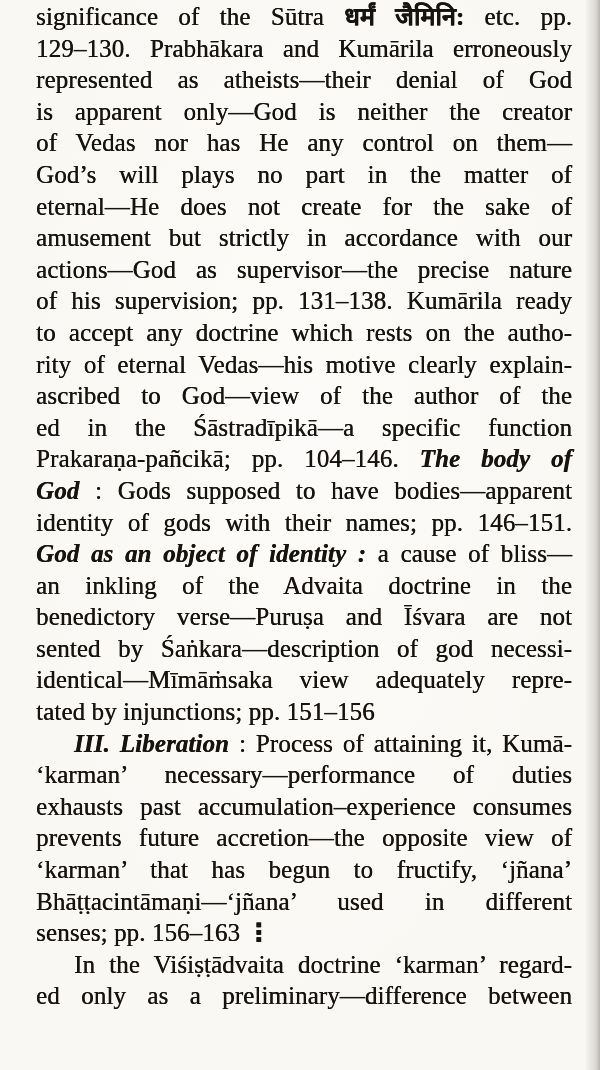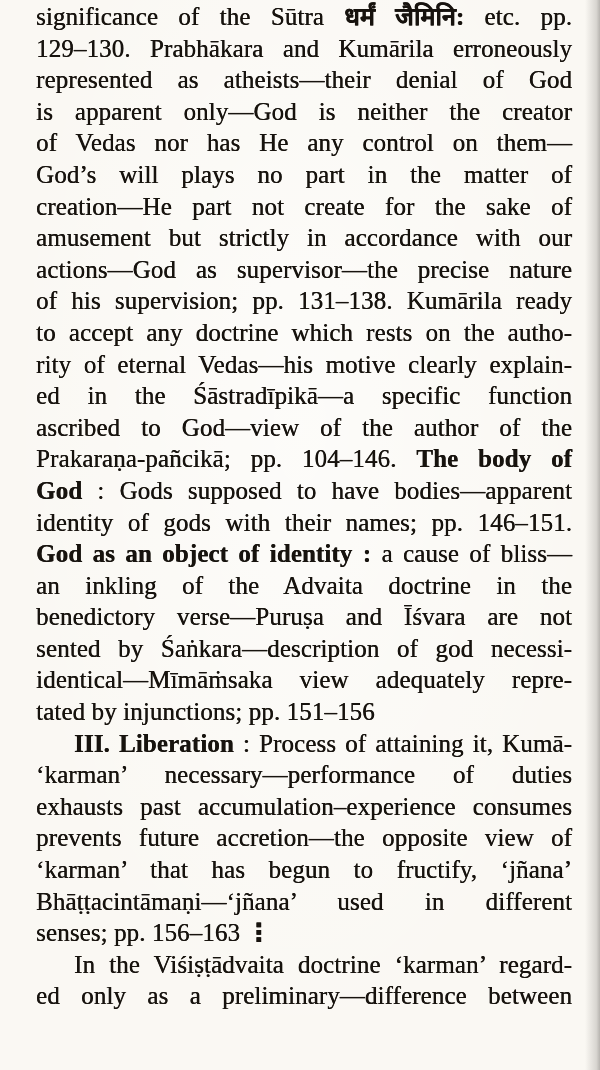--- a/index.html
+++ b/index.html
@@ -36,20 +36,21 @@
     letter-spacing: 0.1px;
   }
   .line.no-just {
     text-align: right;
     text-align-last: left;
   }
   .line.indent {
     text-indent: 38px;
   }
   .seg.it {
+    font-style: italic;
   }
   .seg.bd {
     font-weight: 700;
   }
   .seg.deva {
     font-weight: 700;
     font-family: "Liberation Serif", "DejaVu Sans", serif;
     text-shadow: 0.5px 0 0 currentColor;
   }
   .seg.mark {
@@ -62,28 +63,28 @@
 <body>
 
 <div class="page">
   <div class="text-block" id="text-block">
       <div class="line"><span class="seg">significance of the Sūtra </span><span class="seg deva">धर्मं जैमिनि:</span><span class="seg"> etc. pp.</span></div>
       <div class="line"><span class="seg">129–130. Prabhākara and Kumārila erroneously</span></div>
       <div class="line"><span class="seg">represented as atheists—their denial of God</span></div>
       <div class="line"><span class="seg">is apparent only—God is neither the creator</span></div>
       <div class="line"><span class="seg">of Vedas nor has He any control on them—</span></div>
       <div class="line"><span class="seg">God’s will plays no part in the matter of</span></div>
-      <div class="line"><span class="seg">creation—He part not create for the sake of</span></div>
+      <div class="line"><span class="seg">eternal—He does not create for the sake of</span></div>
       <div class="line"><span class="seg">amusement but strictly in accordance with our</span></div>
       <div class="line"><span class="seg">actions—God as supervisor—the precise nature</span></div>
       <div class="line"><span class="seg">of his supervision; pp. 131–138. Kumārila ready</span></div>
       <div class="line"><span class="seg">to accept any doctrine which rests on the autho-</span></div>
       <div class="line"><span class="seg">rity of eternal Vedas—his motive clearly explain-</span></div>
+      <div class="line"><span class="seg">ascribed to God—view of the author of the</span></div>
       <div class="line"><span class="seg">ed in the Śāstradīpikā—a specific function</span></div>
-      <div class="line"><span class="seg">ascribed to God—view of the author of the</span></div>
       <div class="line"><span class="seg">Prakaraṇa-pañcikā; pp. 104–146. </span><span class="seg it bd">The body of</span></div>
       <div class="line"><span class="seg it bd">God</span><span class="seg"> : Gods supposed to have bodies—apparent</span></div>
       <div class="line"><span class="seg">identity of gods with their names; pp. 146–151.</span></div>
       <div class="line"><span class="seg it bd">God as an object of identity :</span><span class="seg"> a cause of bliss—</span></div>
       <div class="line"><span class="seg">an inkling of the Advaita doctrine in the</span></div>
       <div class="line"><span class="seg">benedictory verse—Puruṣa and Īśvara are not</span></div>
       <div class="line"><span class="seg">sented by Śaṅkara—description of god necessi-</span></div>
       <div class="line"><span class="seg">identical—Mīmāṁsaka view adequately repre-</span></div>
       <div class="line no-just"><span class="seg">tated by injunctions; pp. 151–156</span></div>
       <div class="line indent"><span class="seg it bd">III. Liberation</span><span class="seg"> : Process of attaining it, Kumā-</span></div>

